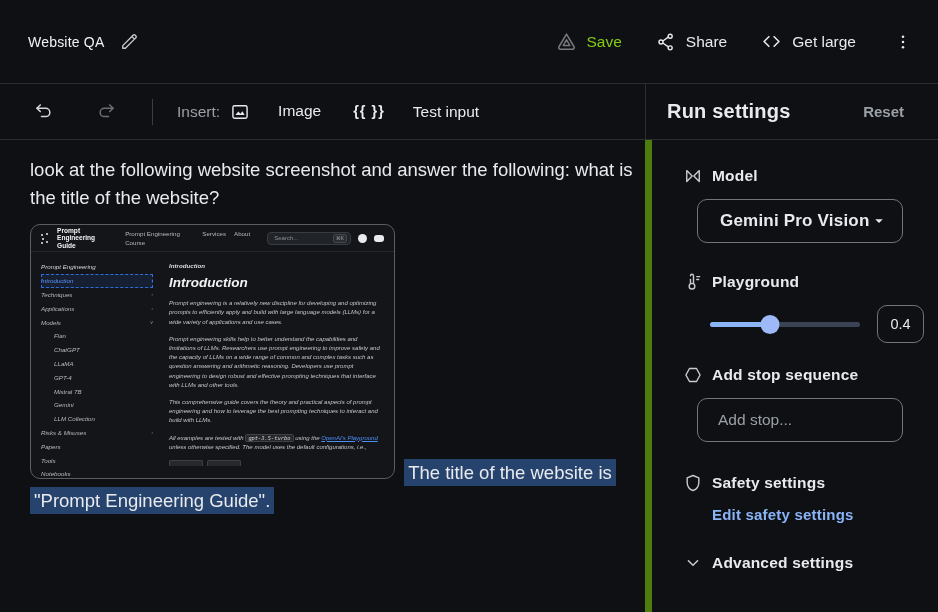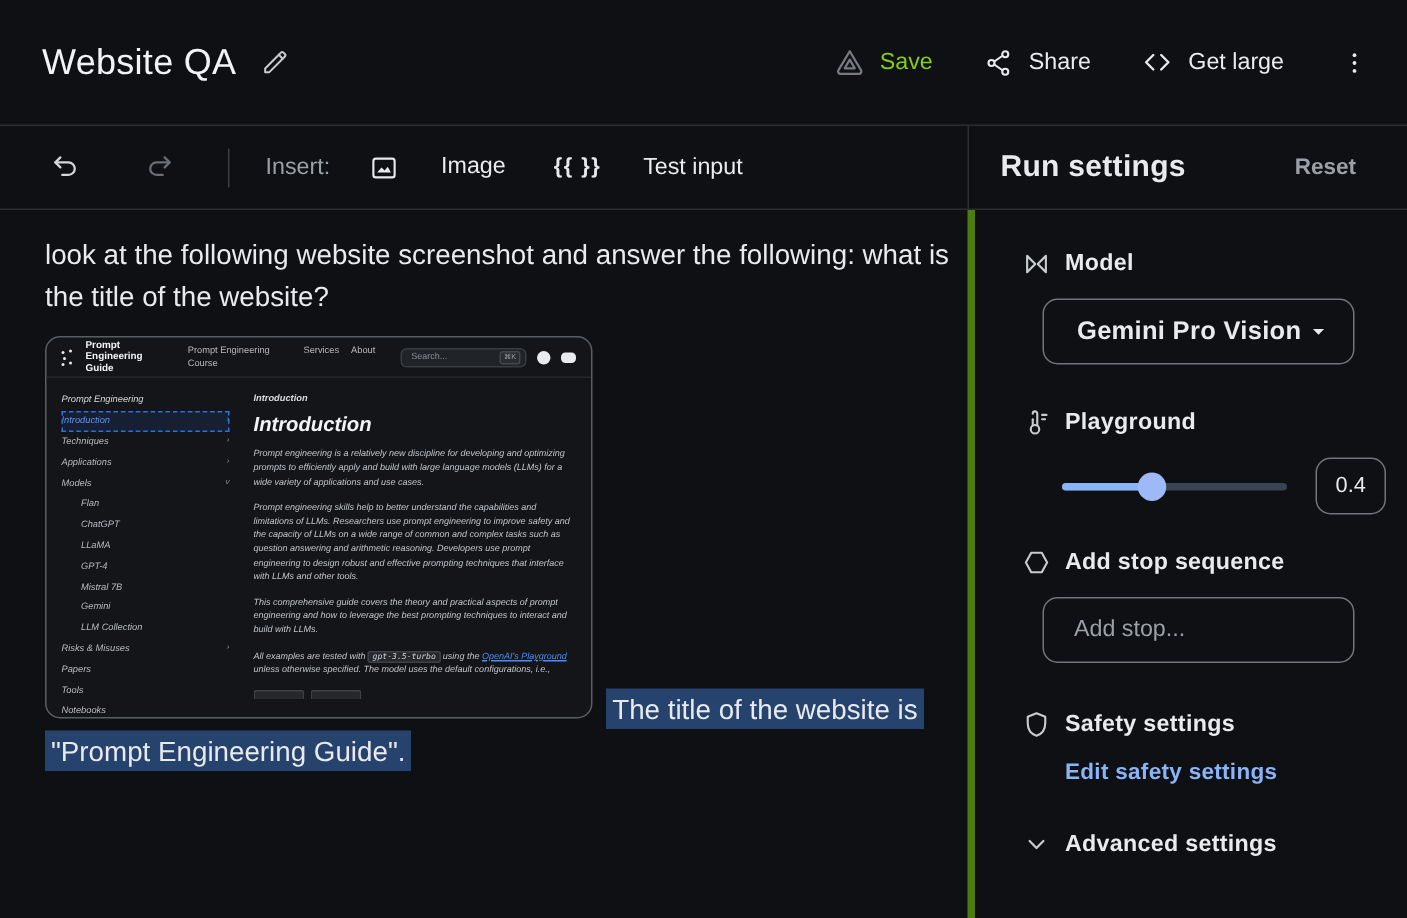--- a/index.html
+++ b/index.html
@@ -6,35 +6,35 @@
   html,body { width:938px; height:612px; background:#0f1013; overflow:hidden;
     font-family:"Liberation Sans", sans-serif; color:#e8eaed; }
 
   .app { width:938px; height:612px; display:grid;
     grid-template-columns:645px 293px;
     grid-template-rows:84px 56px 1fr; }
 
   
   .header { grid-column:1 / 3; display:flex; align-items:center;
     border-bottom:1px solid #2b2d31; padding:0 22px 0 28px; }
-  .title { font-size:24px; font-weight:400; color:#f1f3f4; letter-spacing:.2px; }
+  .title { font-size:14px; font-weight:400; color:#f1f3f4; letter-spacing:.2px; }
   .title-edit { margin-left:16px; display:inline-flex; cursor:pointer; }
   .header-right { margin-left:auto; display:flex; align-items:center; gap:34px; }
   .hbtn { display:flex; align-items:center; gap:10px; font-size:15.5px; cursor:pointer;
     background:none; border:none; color:#e8eaed; font-family:inherit; }
   .hbtn.disabled { color:#84cc16; cursor:default; }
   .kebab { padding:0 4px; cursor:pointer; }
 
   
   .toolbar { border-bottom:1px solid #2b2d31; display:flex; align-items:center;
     padding-left:30px; gap:8px; }
   .tool-ic { display:inline-flex; padding:4px; cursor:pointer; }
   .tool-ic.redo { margin-left:26px; }
   .vdiv { width:1px; height:26px; background:#3a3d41; margin:0 16px 0 24px; }
-  .insert-label { color:#9aa0a6; font-size:15.5px; margin-right:18px; }
+  .insert-label { color:#9aa0a6; font-size:15.5px; margin-right:2px; }
   .tbtn { display:flex; gap:28px; font-size:15.5px; color:#e8eaed;
     background:none; border:none; font-family:inherit; cursor:pointer; margin-right:24px; }
   .braces { color:#e8eaed; font-size:14.5px; font-weight:700; letter-spacing:1px; }
 
   
   .run-header { border-left:1px solid #2b2d31; border-bottom:1px solid #2b2d31;
     display:flex; align-items:center; justify-content:space-between; padding:0 34px 0 21px; }
   .run-title { font-size:20px; font-weight:700; letter-spacing:.2px; }
   .reset { color:#9aa0a6; font-size:15px; font-weight:700; background:none; border:none;
     font-family:inherit; cursor:pointer; }
@@ -80,21 +80,21 @@
   .shot-h1 { color:#f1f3f4; font-weight:700; font-size:13.5px; line-height:14px; margin-bottom:9px; }
   .shot-content p { margin-bottom:8px; }
   .chip { font-family:"DejaVu Sans Mono", monospace; font-size:5.4px; background:#26282c;
     border:1px solid #3e4145; border-radius:2px; padding:0 2px; color:#d2d5d8; }
   .shot-link { color:#4d8ef7; text-decoration:underline; }
   .cut-chips { display:flex; gap:4px; }
   .cut-chips i { width:34px; height:6px; border:1px solid #3e4145; border-radius:2px 2px 0 0;
     border-bottom:none; background:#26282c; }
 
   
-  .panel { border-left:5px solid #4d7c0f; padding-top:26px; overflow:hidden; }
+  .panel { border-left:7px solid #4d7c0f; padding-top:26px; overflow:hidden; }
   .prow { display:flex; align-items:center; gap:9px; padding-left:31px; margin-bottom:13px; }
   .prow .ic { width:20px; height:20px; display:inline-flex; flex:0 0 auto; }
   .plabel { font-size:15.5px; font-weight:700; letter-spacing:.2px; color:#e8eaed; }
   .control { margin-left:45px; margin-right:35px; }
   .select { height:44px; border:1px solid #71757a; border-radius:10px; background:none;
     display:flex; align-items:center; padding:0 14px 0 22px; cursor:pointer;
     justify-content:space-between; margin-bottom:29px; }
   .select-value { font-size:17px; color:#e8eaed; font-weight:700; letter-spacing:.2px; }
 
   .temp-row { display:flex; align-items:center; margin:0 14px 22px 58px; }

